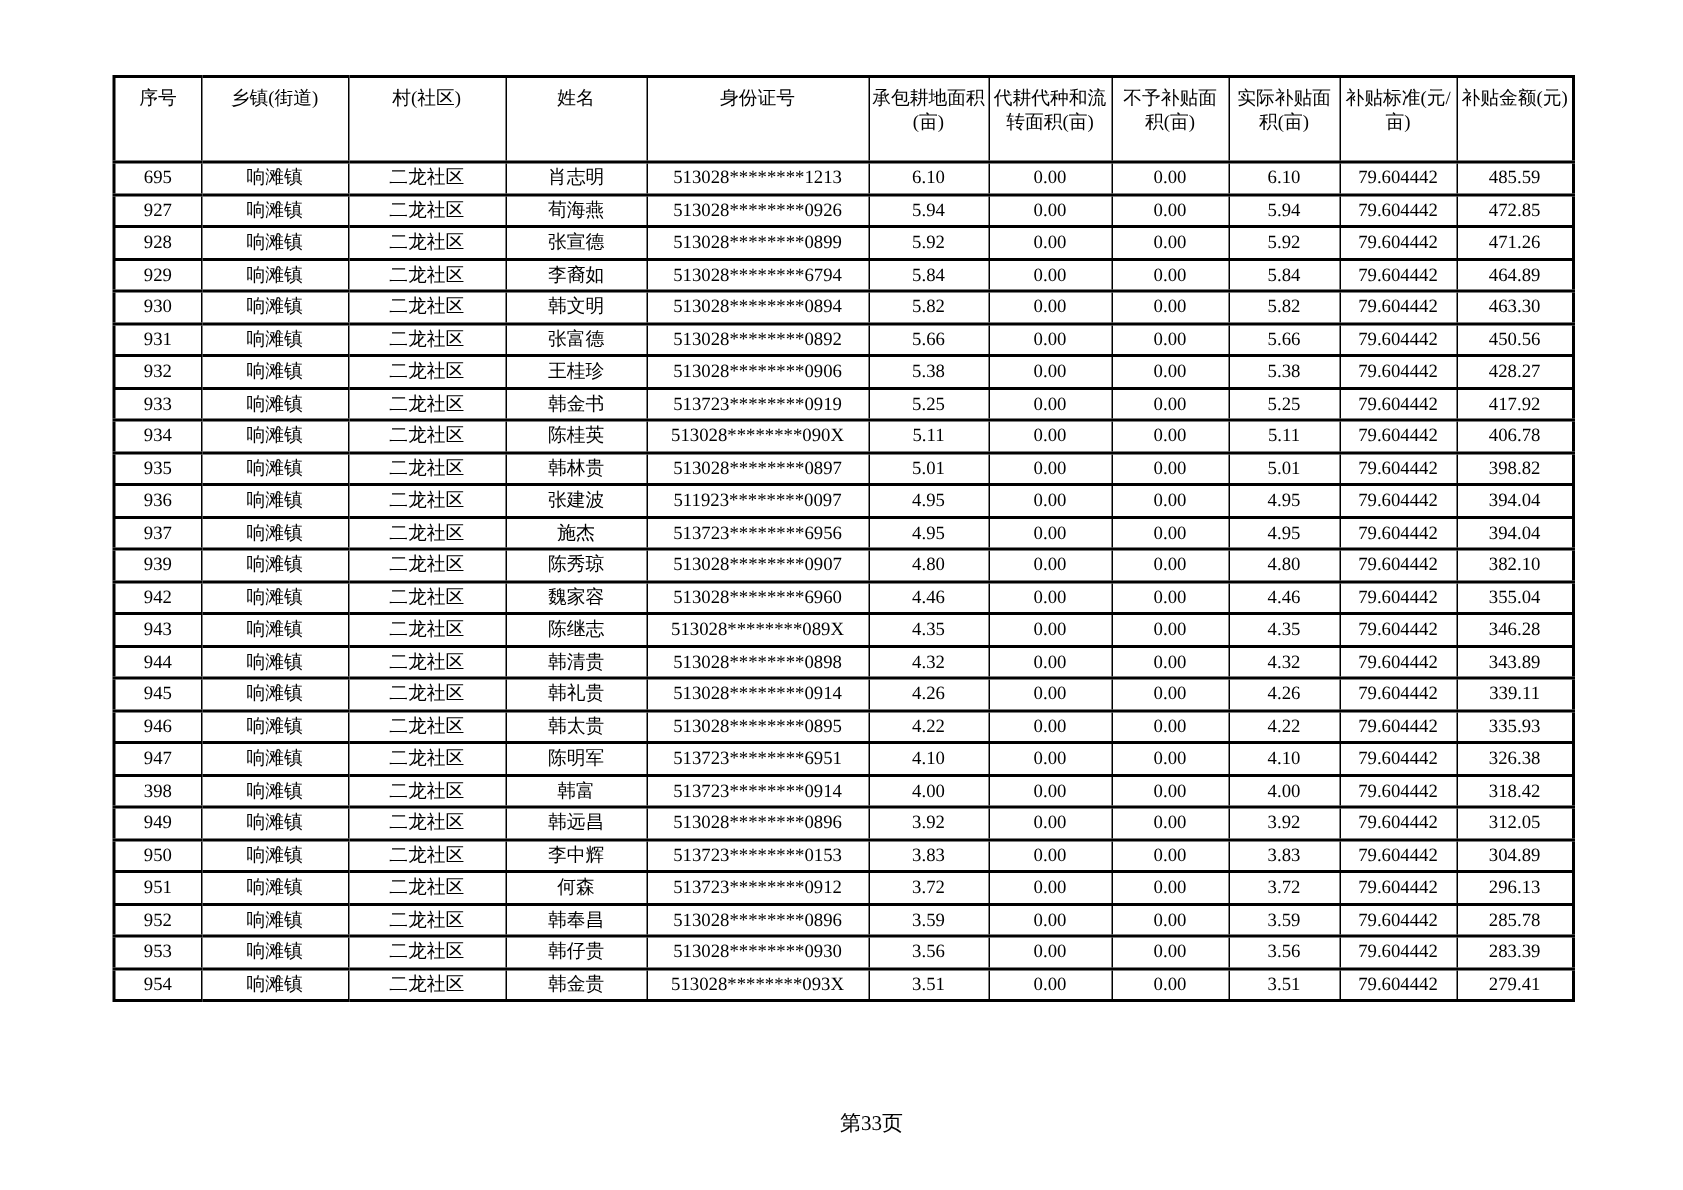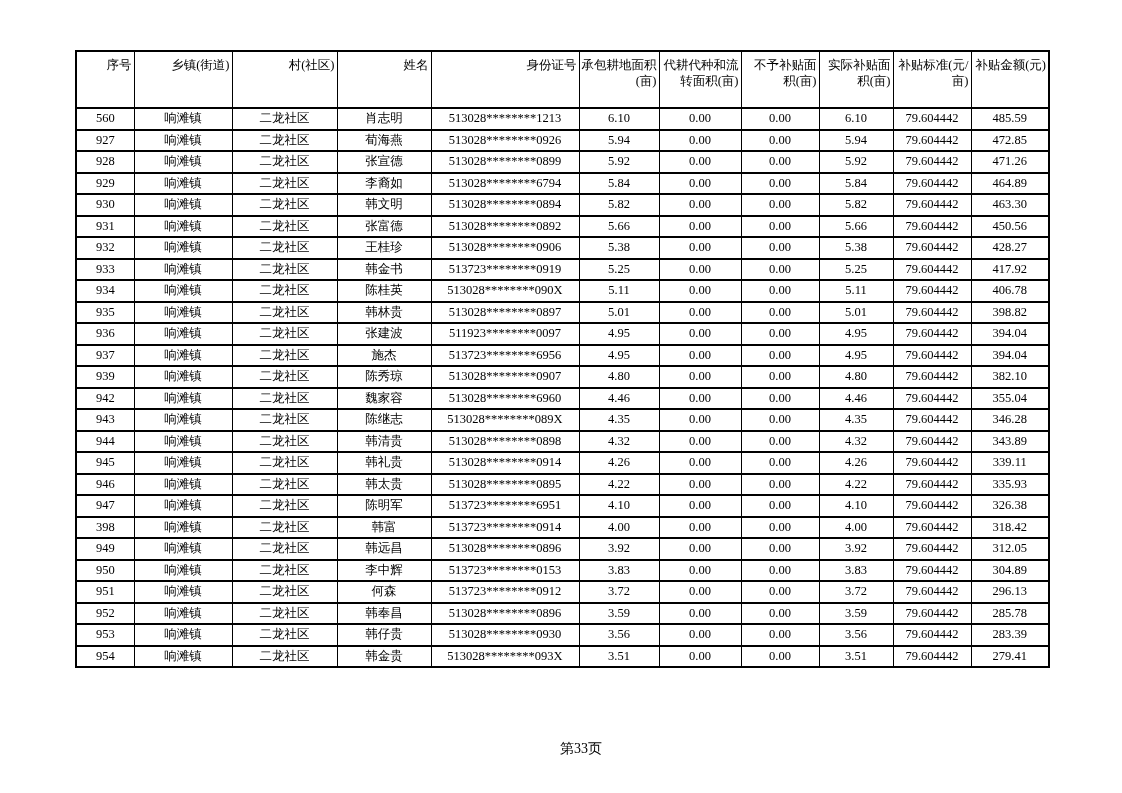--- a/index.html
+++ b/index.html
@@ -40,21 +40,20 @@
     word-break: break-all;
     padding: 0 2px;
     box-sizing: border-box;
   }
   table.subsidy th {
     height: 57px;
     vertical-align: top;
     padding-top: 5px;
     line-height: 16px;
     font-weight: normal;
-    text-align: right;
   }
   table.subsidy td {
     height: 21.5px;
     vertical-align: middle;
     line-height: 13px;
     font-weight: normal;
   }
   .page-footer {
     position: absolute;
     left: 0;
@@ -94,21 +93,21 @@
           <th>承包耕地面积(亩)</th>
           <th>代耕代种和流转面积(亩)</th>
           <th>不予补贴面积(亩)</th>
           <th>实际补贴面积(亩)</th>
           <th>补贴标准(元/亩)</th>
           <th>补贴金额(元)</th>
         </tr>
     </thead>
     <tbody>
         <tr>
-          <td>560</td>
+          <td>695</td>
           <td>响滩镇</td>
           <td>二龙社区</td>
           <td>肖志明</td>
           <td>513028********1213</td>
           <td>6.10</td>
           <td>0.00</td>
           <td>0.00</td>
           <td>6.10</td>
           <td>79.604442</td>
           <td>485.59</td>

